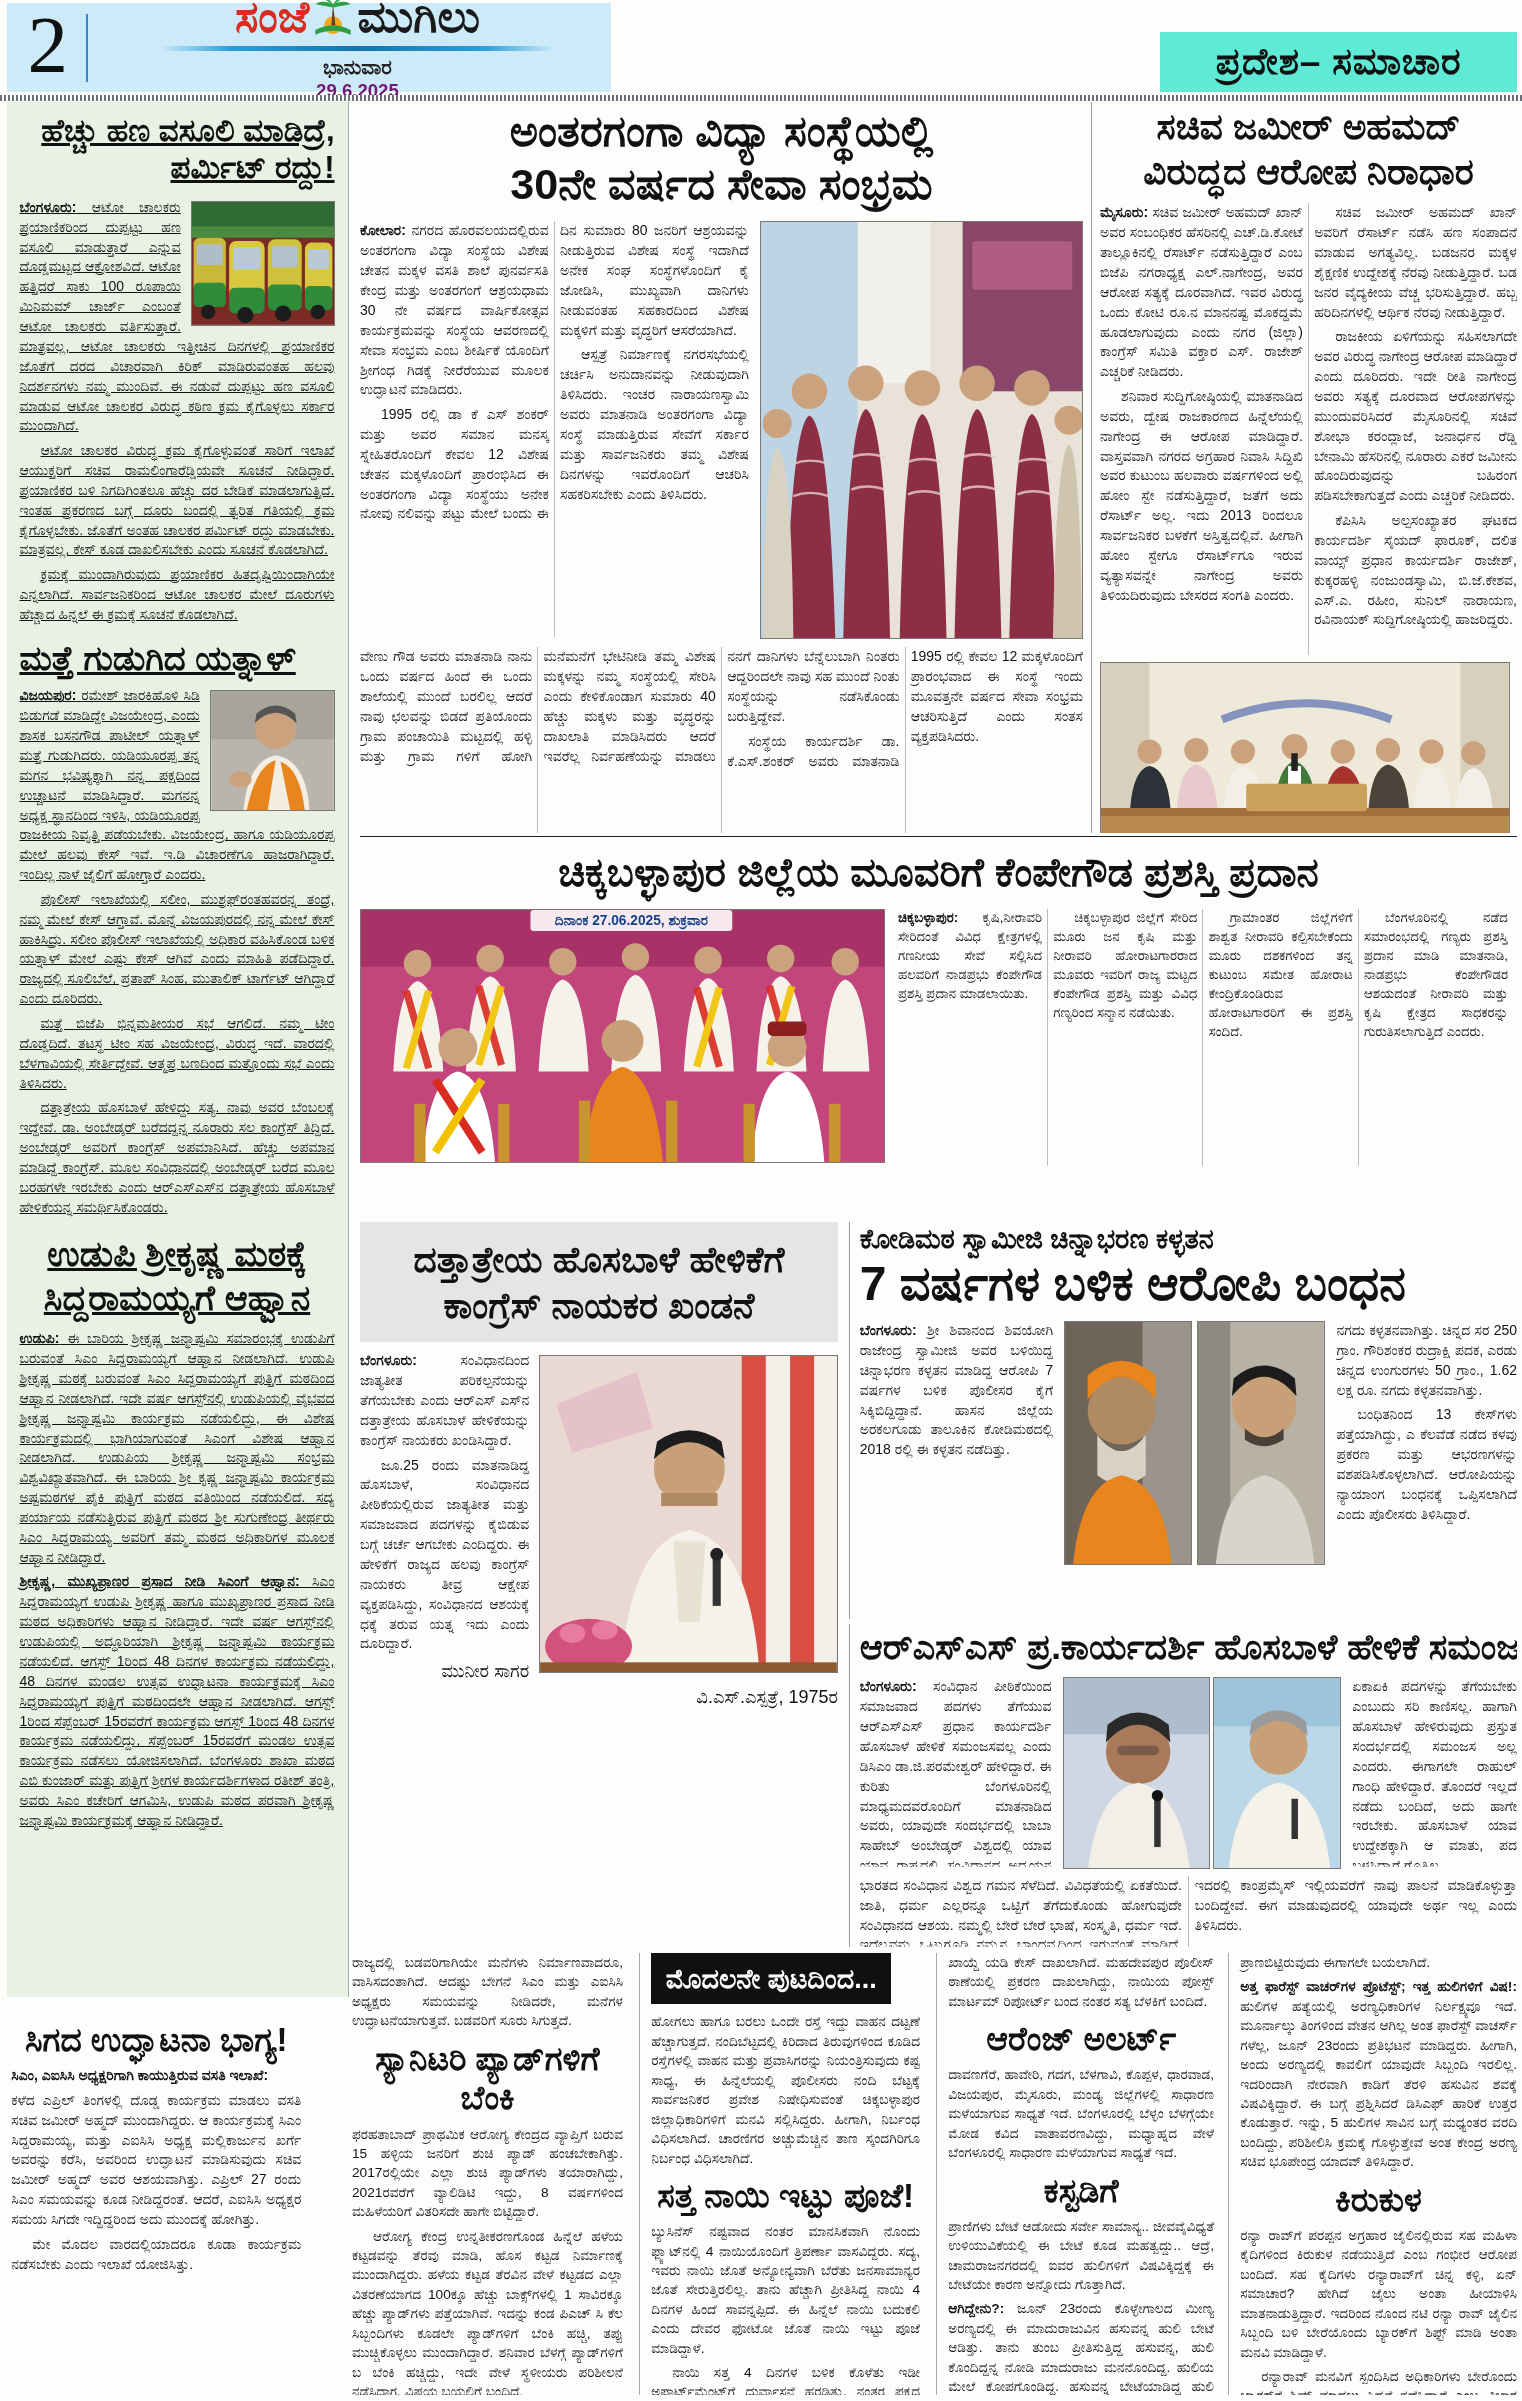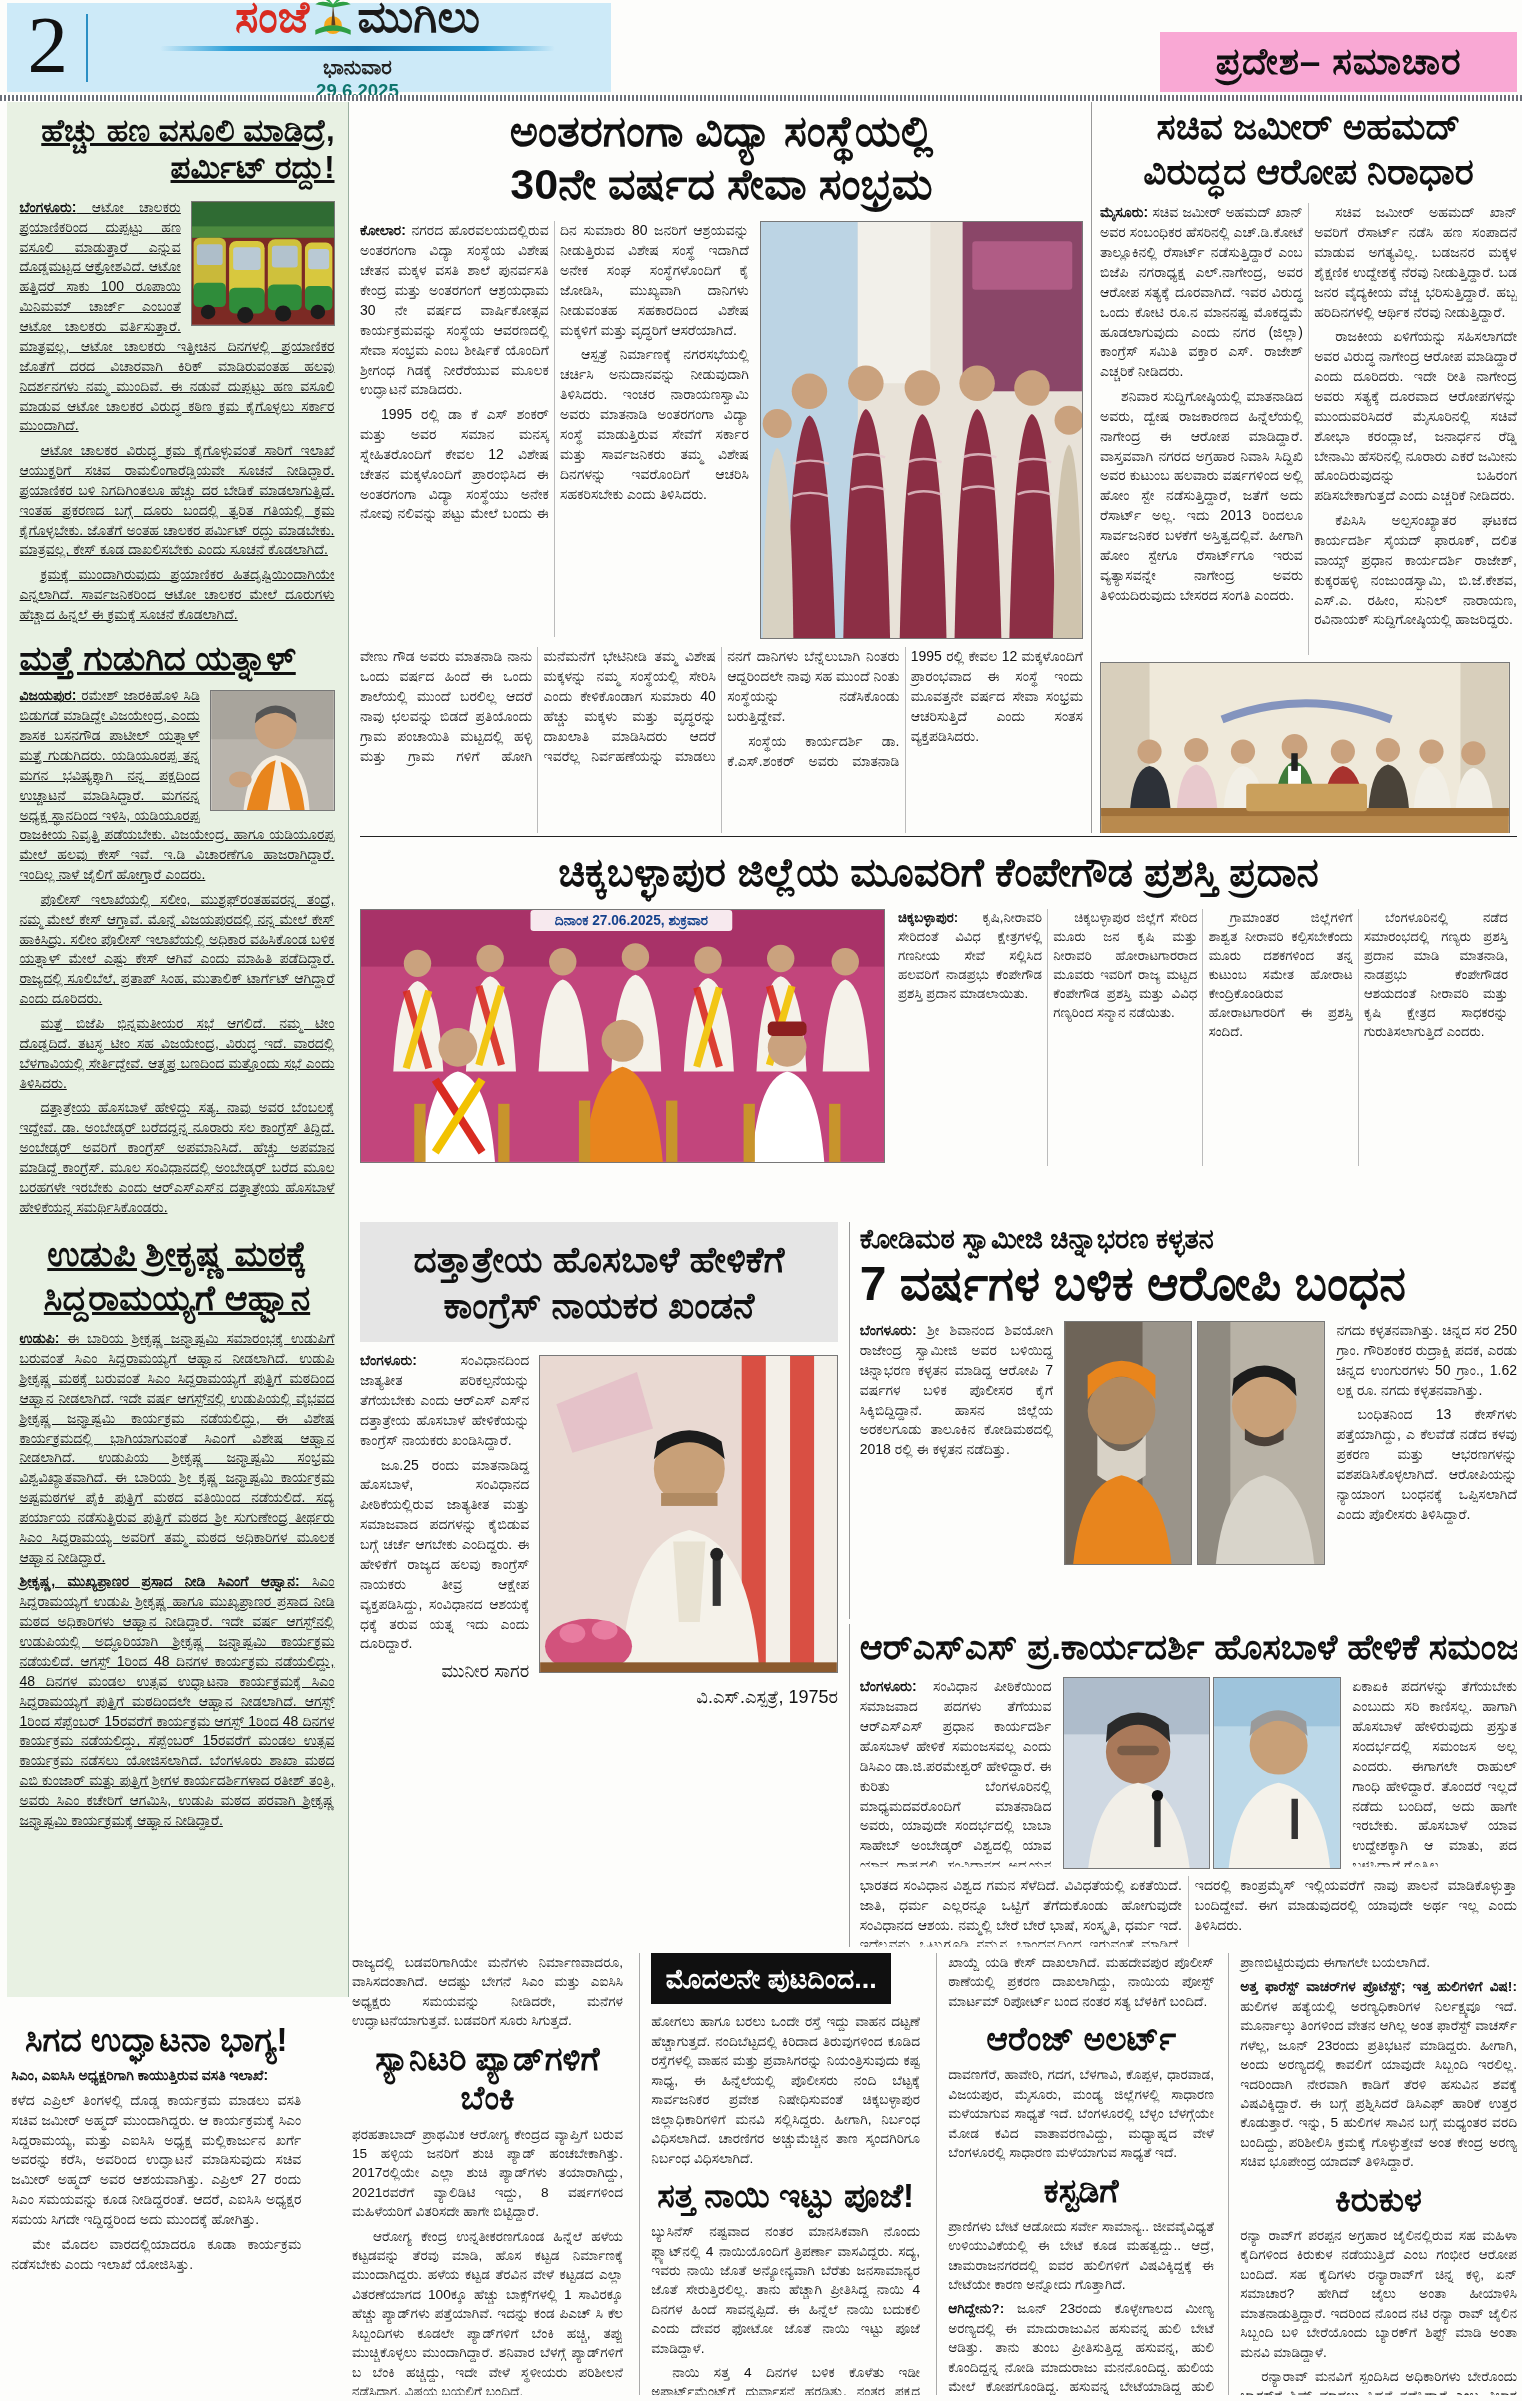--- a/index.html
+++ b/index.html
@@ -9,22 +9,22 @@
   
   .hdr-left{left:6.5px;top:3.2px;width:604px;height:89px;background:#cdeaf8;display:flex;align-items:center;}
   .pagenum{font-family:"Liberation Serif","DejaVu Serif",serif;font-size:81px;font-weight:400;line-height:1;padding:0 18px 4.8px 21px;}
   .hdr-div{width:2.4px;height:68px;background:#2b8fc4;margin-right:16px;}
   .masthead{flex:1;text-align:center;}
   .mast-row{display:flex;align-items:center;justify-content:center;gap:3.2px;}
   .mast-red{color:#d92b20;font-weight:bold;font-size:44px;line-height:1;}
   .mast-black{color:#1a1a1a;font-weight:bold;font-size:44px;line-height:1;}
   .mast-line{height:4.8px;width:78%;margin:4.8px auto 4.8px auto;background:linear-gradient(90deg,rgba(43,159,216,0) 0%,#2b9fd8 18%,#1474ad 50%,#2b9fd8 82%,rgba(43,159,216,0) 100%);border-radius:2.4px;}
   .mast-day{font-size:20px;font-weight:bold;color:#222;}
-  .mast-date{font-size:18.6px;font-weight:bold;color:#0f766e;margin-top:1.6px;}
-  .hdr-right{left:1160px;top:32px;width:357px;height:60px;background:#f9a8d4;display:flex;align-items:center;justify-content:center;font-size:37px;font-weight:bold;letter-spacing:0.8px;}
+  .mast-date{font-size:18.6px;font-weight:bold;color:#701a75;margin-top:1.6px;}
+  .hdr-right{left:1160px;top:32px;width:357px;height:60px;background:#5eead4;display:flex;align-items:center;justify-content:center;font-size:37px;font-weight:bold;letter-spacing:0.8px;}
   .hatch{left:0;top:95px;width:1523px;height:5.6px;background:repeating-linear-gradient(90deg,#6b6f78 0 1.6px,#ffffff 1.6px 4px);}
   
   .body-txt{font-size:14px;line-height:1.42;text-align:justify;}
   .body-txt p{margin:0 0 4.8px 0;text-indent:21px;}
   .body-txt p.noind{text-indent:0;}
   .dl{font-weight:bold;}
   .subhead-inline{font-weight:bold;}
   .ph{border:0.8px solid #777;position:relative;overflow:hidden;background:#ddd;}
   
   .green{left:6.5px;top:102px;width:342px;height:1895px;background:#e8f1e3;border-right:1.6px solid #9ab0a0;padding:11.3px 13px;box-sizing:border-box;overflow:hidden;text-decoration:underline;}

